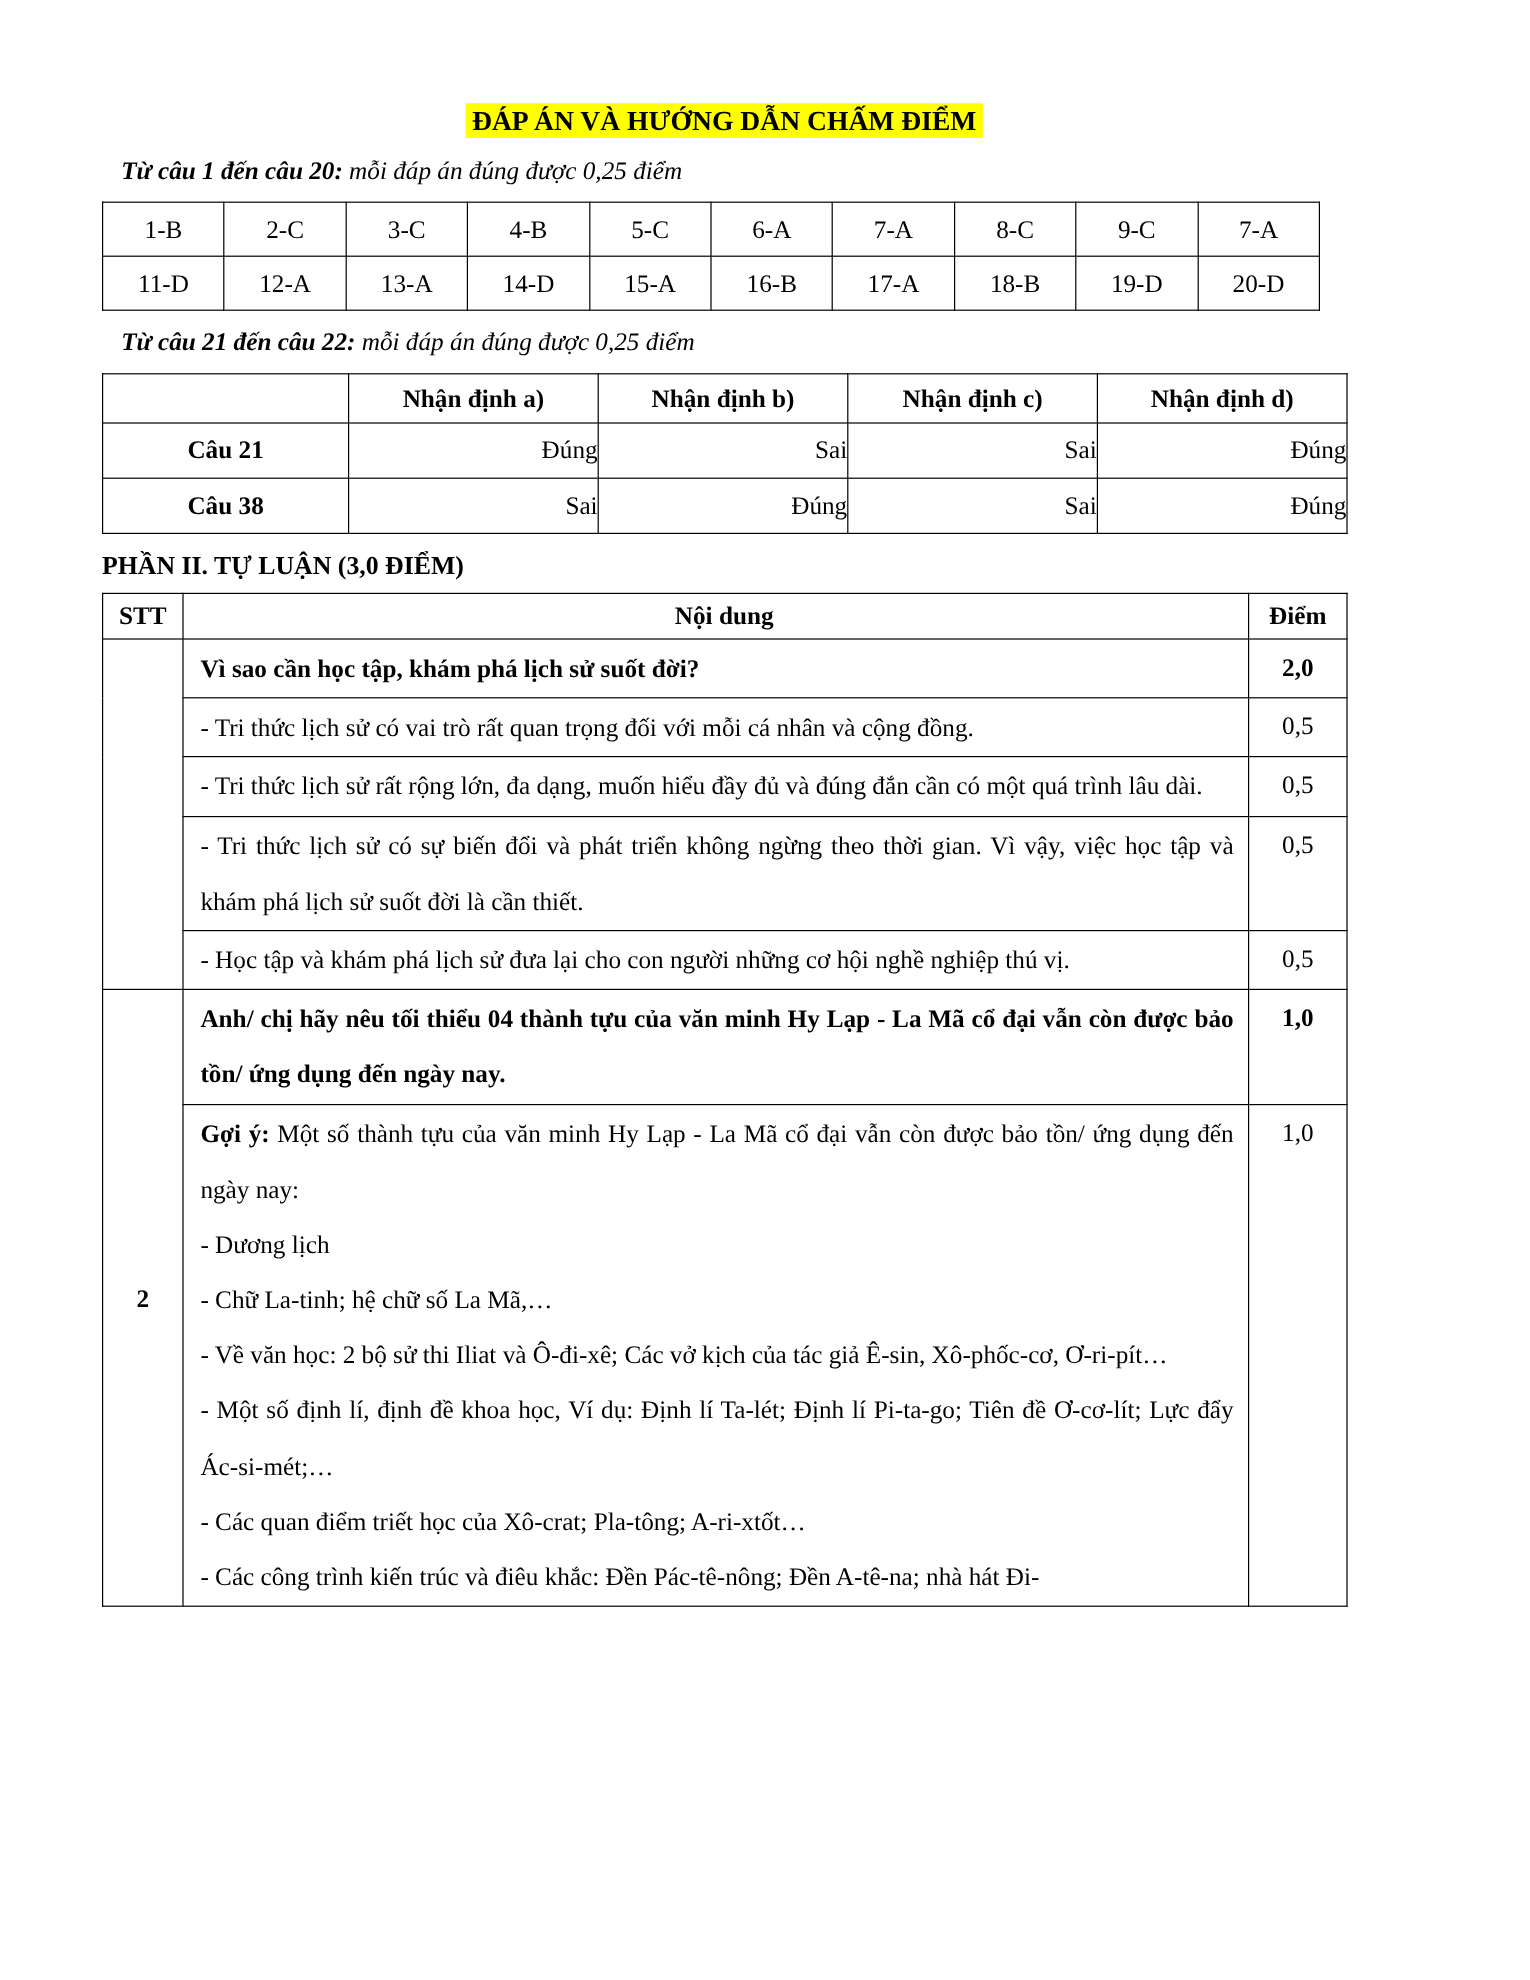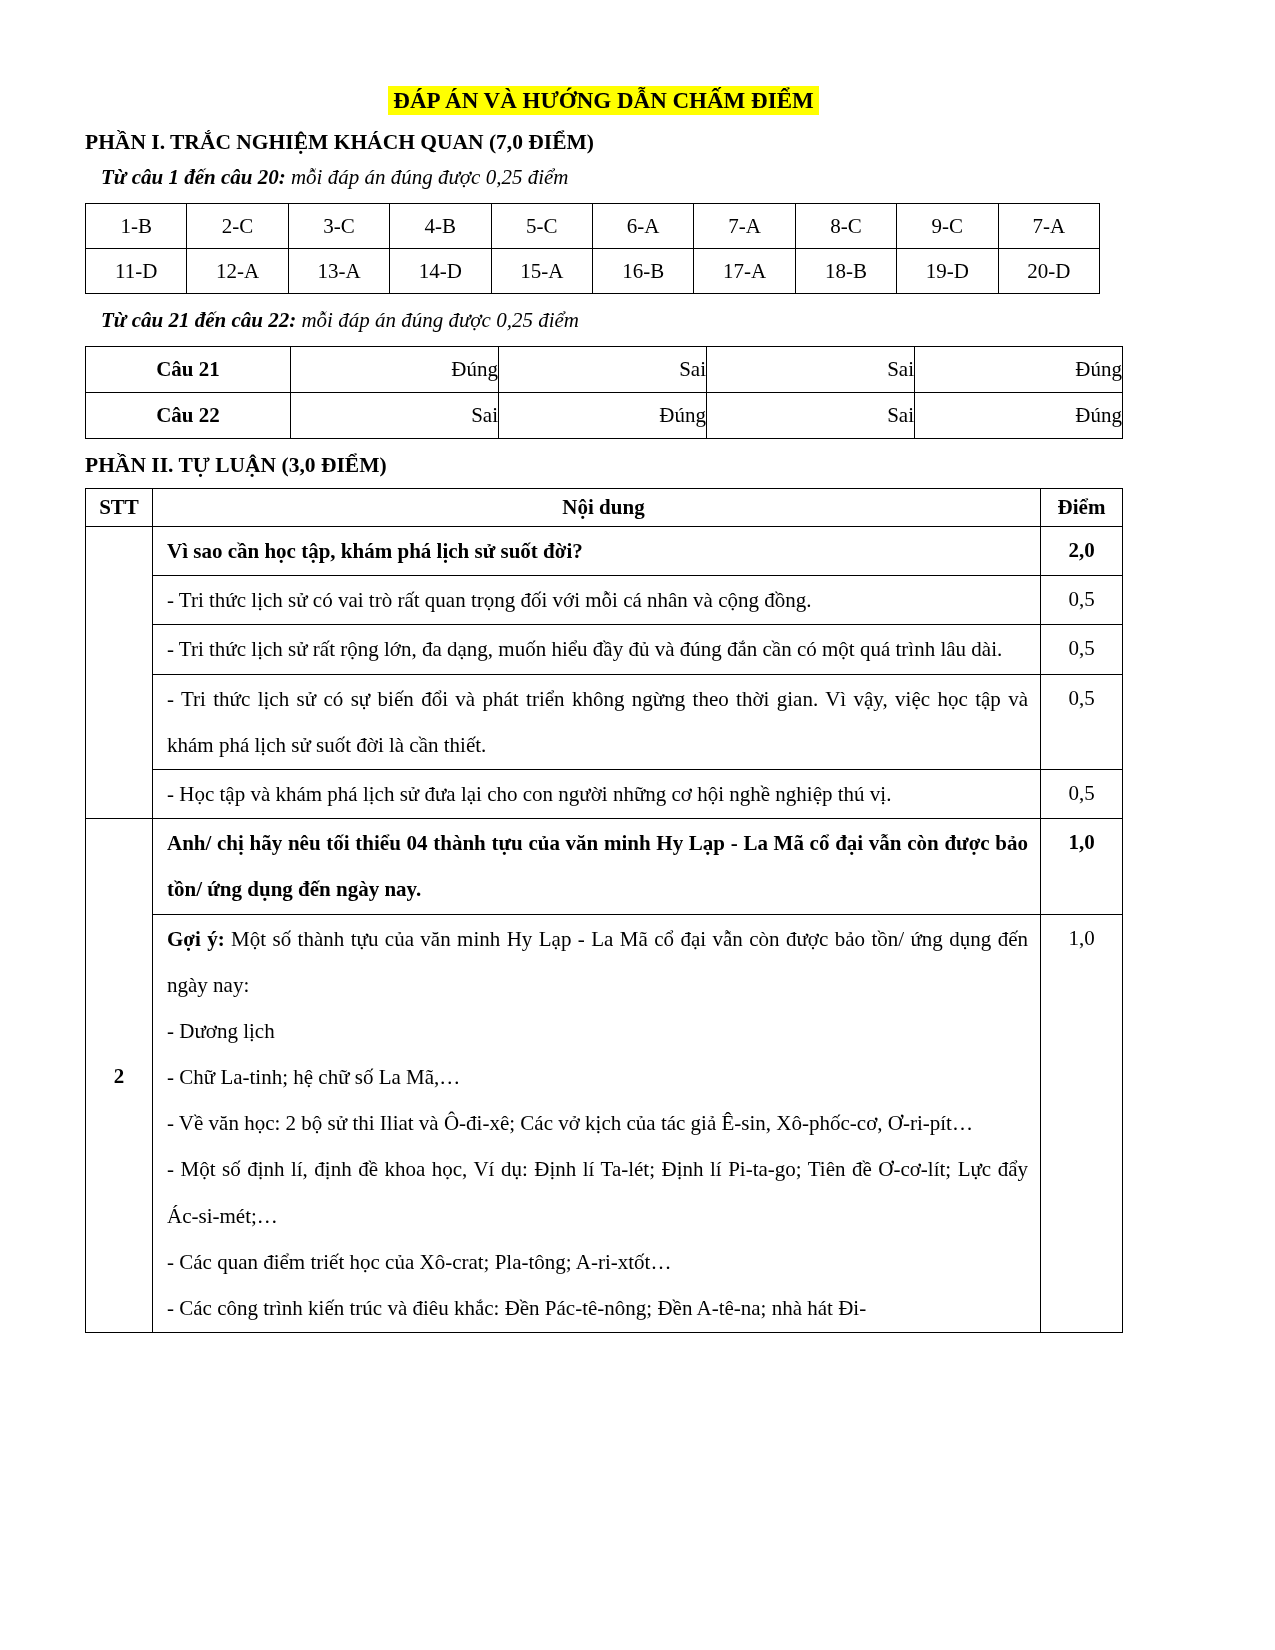--- a/index.html
+++ b/index.html
@@ -48,21 +48,20 @@
 </style>
 </head>
 <body>
 
 <div class="page">
 
   <div class="doc-title">
     <span class="highlight">ĐÁP ÁN VÀ HƯỚNG DẪN CHẤM ĐIỂM</span>
   </div>
 
-  <div class="section-heading">PHẦN I. TRẮC NGHIỆM KHÁCH QUAN (7,0 ĐIỂM)</div>
 
   <p class="note">
     <span class="note-label">Từ câu 1 đến câu 20:</span><span> mỗi đáp án đúng được 0,25 điểm</span>
   </p>
 
   <table class="mc-table">
     <tbody>
       <tr>
         <td>1-B</td>
         <td>2-C</td>
@@ -97,28 +96,35 @@
   <table class="tf-table">
     <colgroup>
       <col style="width:205px">
         <col style="width:208px">
         <col style="width:208px">
         <col style="width:208px">
         <col style="width:208px">
     </colgroup>
     <tbody>
       <tr>
+        <th></th>
+        <th>Nhận định a)</th>
+        <th>Nhận định b)</th>
+        <th>Nhận định c)</th>
+        <th>Nhận định d)</th>
+      </tr>
+      <tr>
         <th>Câu 21</th>
         <td>Đúng</td>
         <td>Sai</td>
         <td>Sai</td>
         <td>Đúng</td>
       </tr>
       <tr>
-        <th>Câu 22</th>
+        <th>Câu 38</th>
         <td>Sai</td>
         <td>Đúng</td>
         <td>Sai</td>
         <td>Đúng</td>
       </tr>
     </tbody>
   </table>
 
   <div class="section-heading">PHẦN II. TỰ LUẬN (3,0 ĐIỂM)</div>
 

